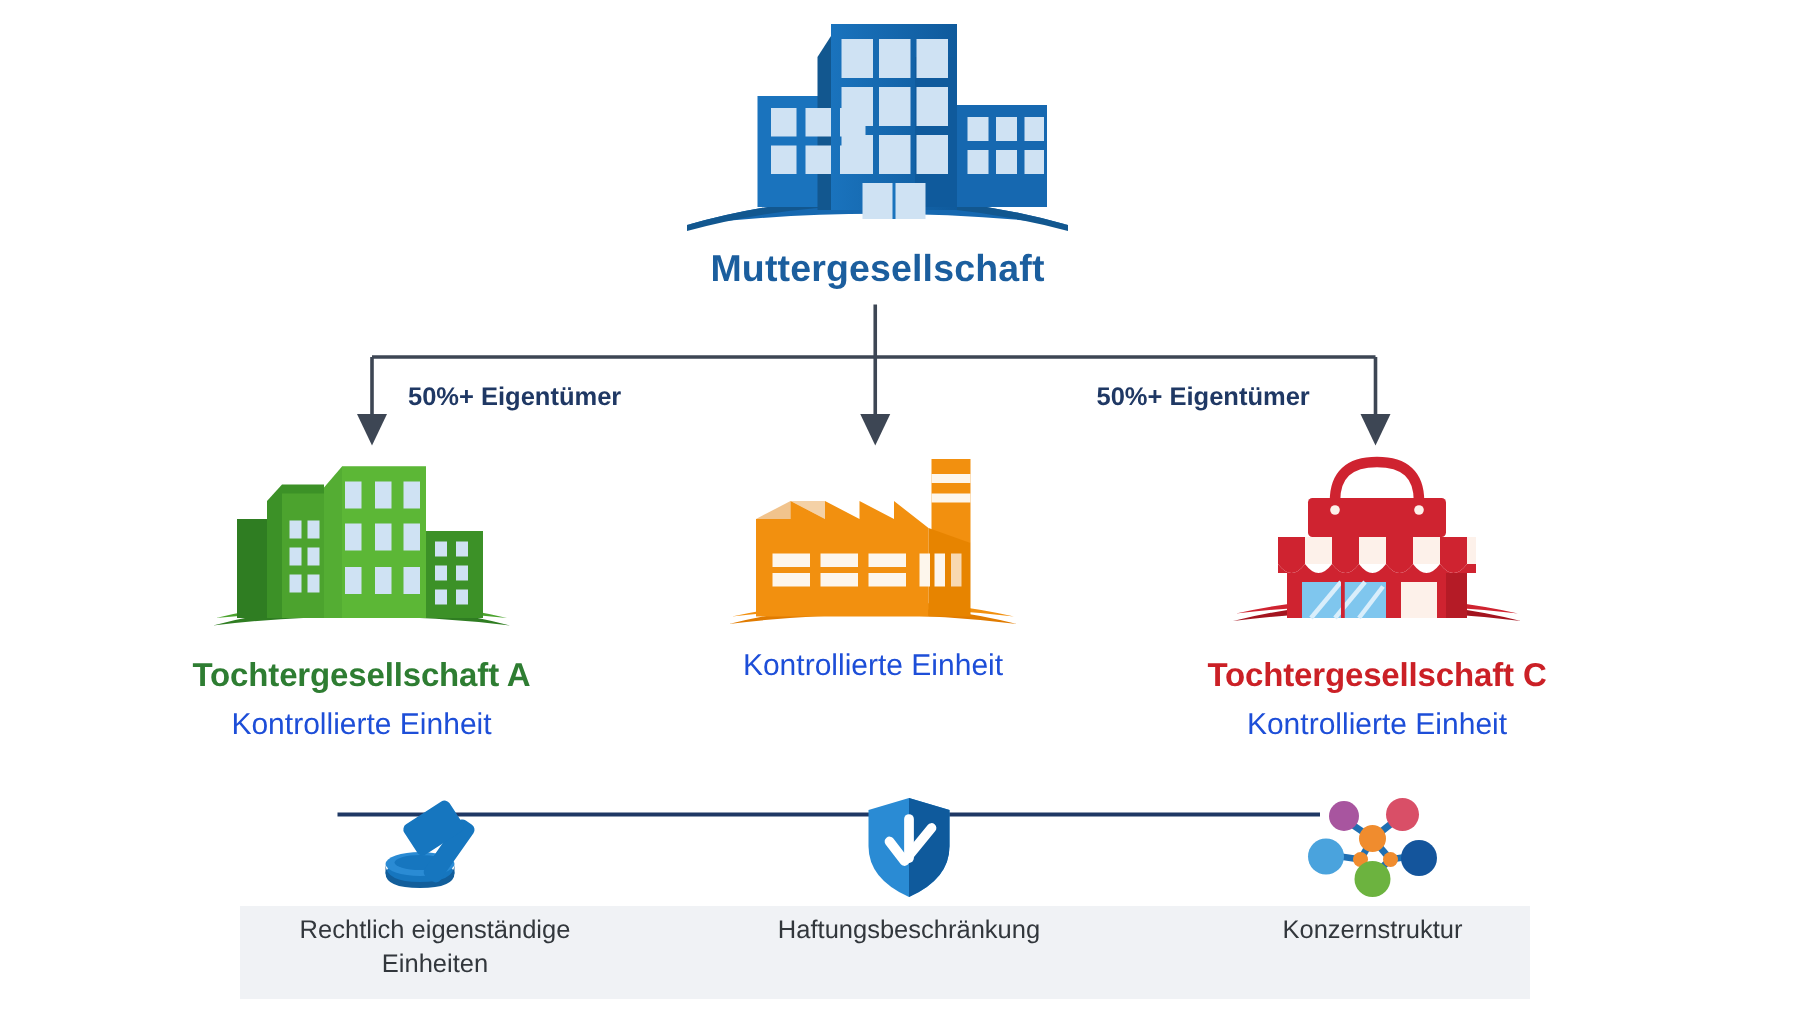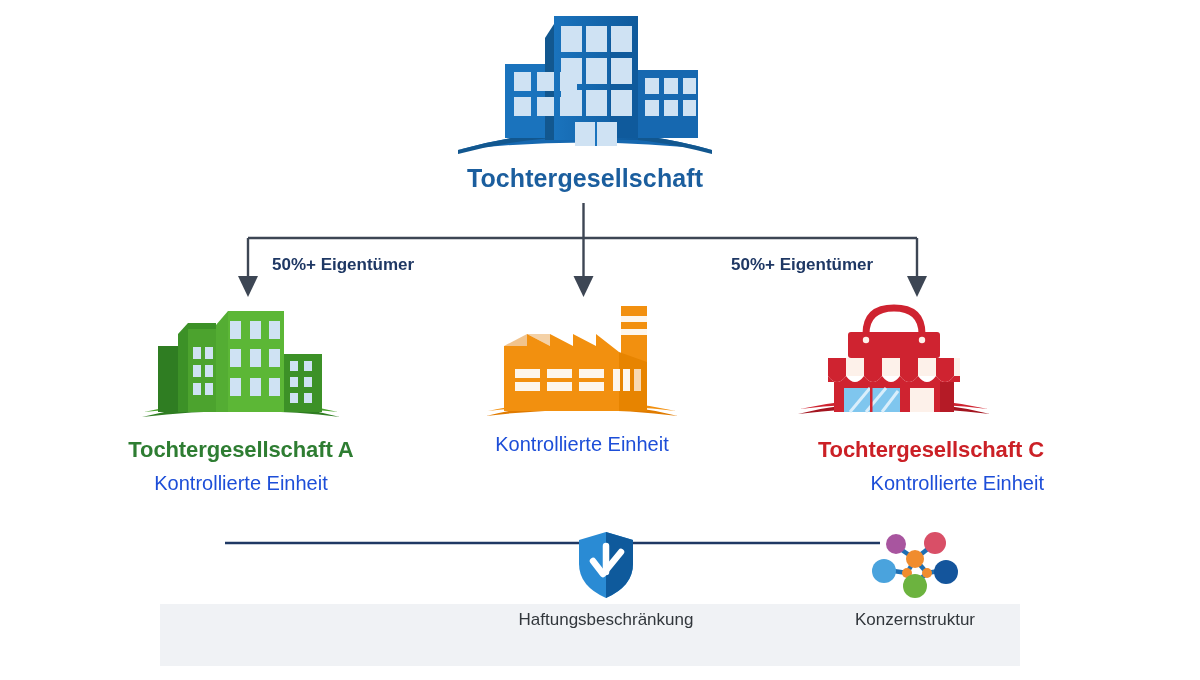--- a/index.html
+++ b/index.html
@@ -20,21 +20,21 @@
   #parent-node { left: 440px; top: 8px; width: 290px; text-align: center; }
   #parent-title {
     font-size: 25px; font-weight: bold; color: #1b5e9e;
     letter-spacing: .1px; margin-top: 4px;
   }
 
   
   .sub-node { position: absolute; width: 300px; text-align: center; top: 296px; }
   #sub-a { left: 91px; }
   #sub-b { left: 432px; }
-  #sub-c { left: 744px; text-align: right; }
+  #sub-c { left: 768px; }
   .sub-icon { height: 128px; display: flex; align-items: flex-end; justify-content: center; }
   .sub-title { font-size: 22px; font-weight: bold; margin-top: 13px; letter-spacing: -.1px; }
   .sub-sub { font-size: 20px; color: #1d4ed8; margin-top: 9px; }
 
   
   .edge-label {
     font-size: 17px; font-weight: bold; color: #1f3864;
     white-space: nowrap;
   }
   #edge-label-left  { left: 272px; top: 255px; }
@@ -124,21 +124,21 @@
             <rect x="233" y="70" width="13" height="16"></rect>
           <rect x="195" y="92" width="14" height="16"></rect>
             <rect x="214" y="92" width="14" height="16"></rect>
             <rect x="233" y="92" width="13" height="16"></rect>
         </g>
 
         <rect x="125" y="114" width="42" height="24" fill="#cfe2f3"></rect>
         <rect x="145" y="114" width="2" height="24" fill="#1a73bd"></rect>
       </svg>
     </div>
-    <div id="parent-title">Tochtergesellschaft</div>
+    <div id="parent-title">Muttergesellschaft</div>
   </div>
 
   <div class="abs edge-label" id="edge-label-left">
     <span>50%+ Eigentümer</span>
   </div>
   <div class="abs edge-label" id="edge-label-right">
     <span>50%+ Eigentümer</span>
   </div>
 
   <div class="sub-node" id="sub-a">
@@ -260,20 +260,36 @@
 
         <rect x="116" y="92" width="24" height="24" fill="#fdf1ea"></rect>
       </svg>
     </div>
     <div class="sub-title" style="color:#cb2026">Tochtergesellschaft C</div>
     <div class="sub-sub">Kontrollierte Einheit</div>
   </div>
 
   <div class="abs" id="feature-panel"></div>
 
+  <div class="feature" id="feature-0">
+    <div class="feature-icon">
+      <svg width="86" height="64" viewBox="0 0 86 64">
+
+        <ellipse cx="33" cy="50" rx="23" ry="8" fill="#1676bf"></ellipse>
+        <path d="M10 44 Q10 56 33 56 Q56 56 56 44 L56 50 Q56 60 33 60 Q10 60 10 50 Z" fill="#125e9b"></path>
+        <ellipse cx="33" cy="44" rx="23" ry="8" fill="#2a8bd4"></ellipse>
+        <ellipse cx="33" cy="43" rx="17" ry="5" fill="#1676bf"></ellipse>
+
+        <rect x="46" y="12" width="13" height="46" rx="4" fill="#1676bf" transform="rotate(35 52 35)"></rect>
+
+        <rect x="24" y="8" width="36" height="24" rx="4" fill="#1676bf" transform="rotate(-33 42 20)"></rect>
+      </svg>
+    </div>
+    <div class="feature-label">Rechtlich eigenständige Einheiten</div>
+  </div>
 
   <div class="feature" id="feature-1">
     <div class="feature-icon">
       <svg width="66" height="72" viewBox="0 0 66 72">
         <path d="M33 4 L60 12 L60 36 Q60 58 33 70 Q6 58 6 36 L6 12 Z" fill="#2a8bd4"></path>
         <path d="M33 4 L60 12 L60 36 Q60 58 33 70 Z" fill="#0f5a9c"></path>
         <path d="M20 33 L30 46 L48 24" fill="none" stroke="#ffffff" stroke-width="6.5" stroke-linecap="round" stroke-linejoin="round"></path>
         <path d="M33 18 L33 44" stroke="#ffffff" stroke-width="6.5" stroke-linecap="round"></path>
       </svg>
     </div>

